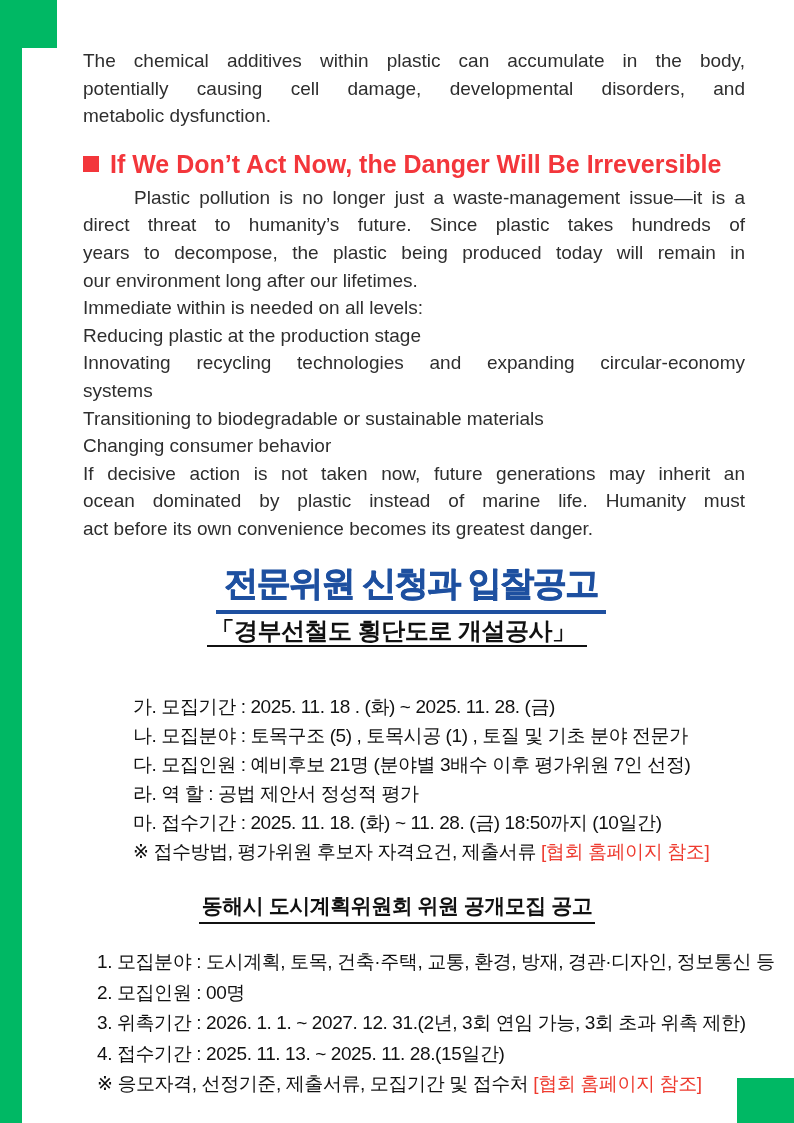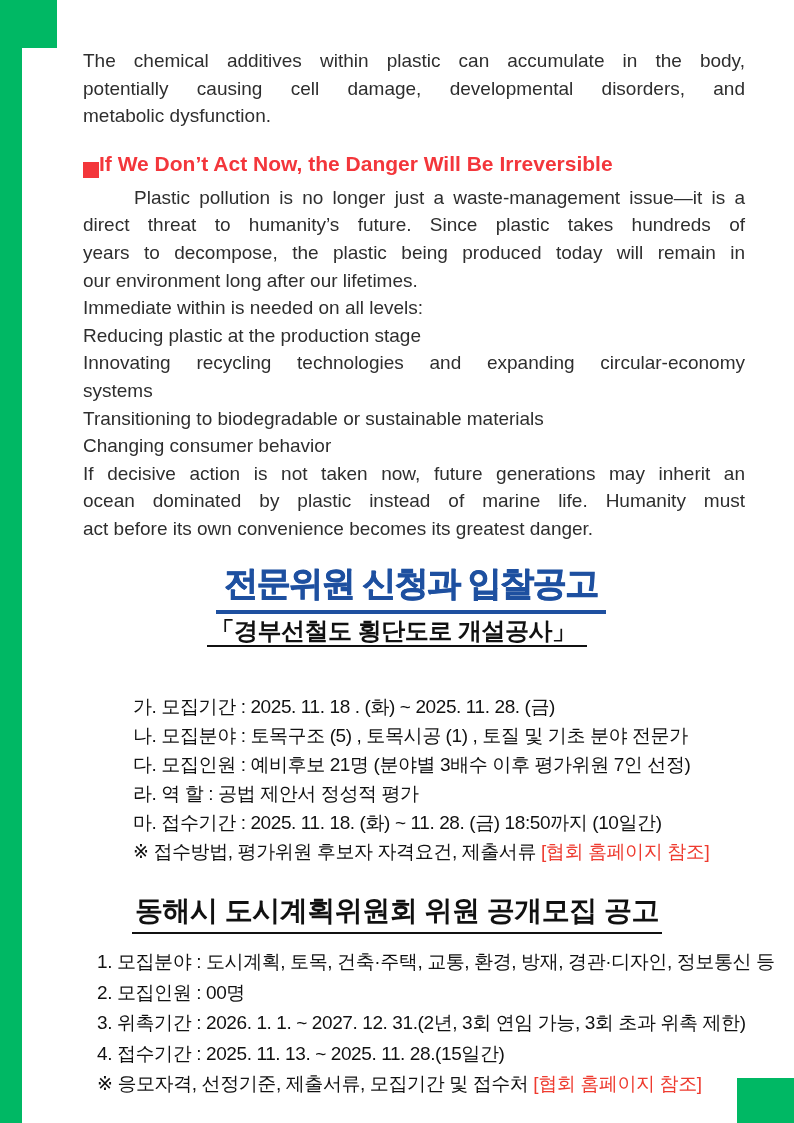--- a/index.html
+++ b/index.html
@@ -18,22 +18,22 @@
   
   .content{
     position:absolute;left:83px;top:47px;width:662px;
     color:#2e2e2e;font-size:19px;line-height:27.6px;
   }
   .line{white-space:nowrap;}
   .just{white-space:normal;text-align:justify;text-align-last:justify;}
   .ind{padding-left:7px;margin-left:44px;}
   .red-heading{
     margin-top:20px;margin-bottom:6px;
-    display:flex;align-items:flex-end;
-    color:#f3363b;font-weight:700;font-size:21px;line-height:28px;
+    display:flex;align-items:center;gap:11px;
+    color:#f3363b;font-weight:700;font-size:25px;line-height:28px;
   }
   .red-square{width:16px;height:16px;background:#f3363b;flex:0 0 auto;}
 
   
   .blue-title-wrap{position:absolute;left:14px;top:552px;width:100%;text-align:center;margin-top:9px;}
   .blue-title{
     display:inline-block;color:#1e50a0;
     font-size:34px;font-weight:900;letter-spacing:-1.5px;
     -webkit-text-stroke:0.8px #1e50a0;
     border-bottom:4px solid #1e50a0;padding:0 8px 3px 8px;
@@ -46,21 +46,21 @@
   .n1-titles .u2{border-bottom:2px solid #111;padding:0 2px 1px 2px;}
   .n1-list{
     position:absolute;left:133px;top:692px;
     color:#111;font-size:19px;line-height:29px;letter-spacing:-0.4px;
   }
   .kline{white-space:nowrap;}
   .red-note{color:#ee3b2f;}
 
   .n2-title-wrap{position:absolute;left:0;top:892px;width:100%;text-align:center;}
   .n2-title{
-    display:inline-block;color:#111;font-weight:700;font-size:28px;letter-spacing:-0.5px;
+    display:inline-block;color:#111;font-weight:700;font-size:21px;letter-spacing:-0.5px;
     border-bottom:2.5px solid #111;padding:0 3px 2px 3px;
   }
   .n2-list{
     position:absolute;left:97px;top:947px;
     color:#111;font-size:19px;line-height:30.5px;letter-spacing:-0.4px;
   }
 </style>
 </head>
 <body>
 

